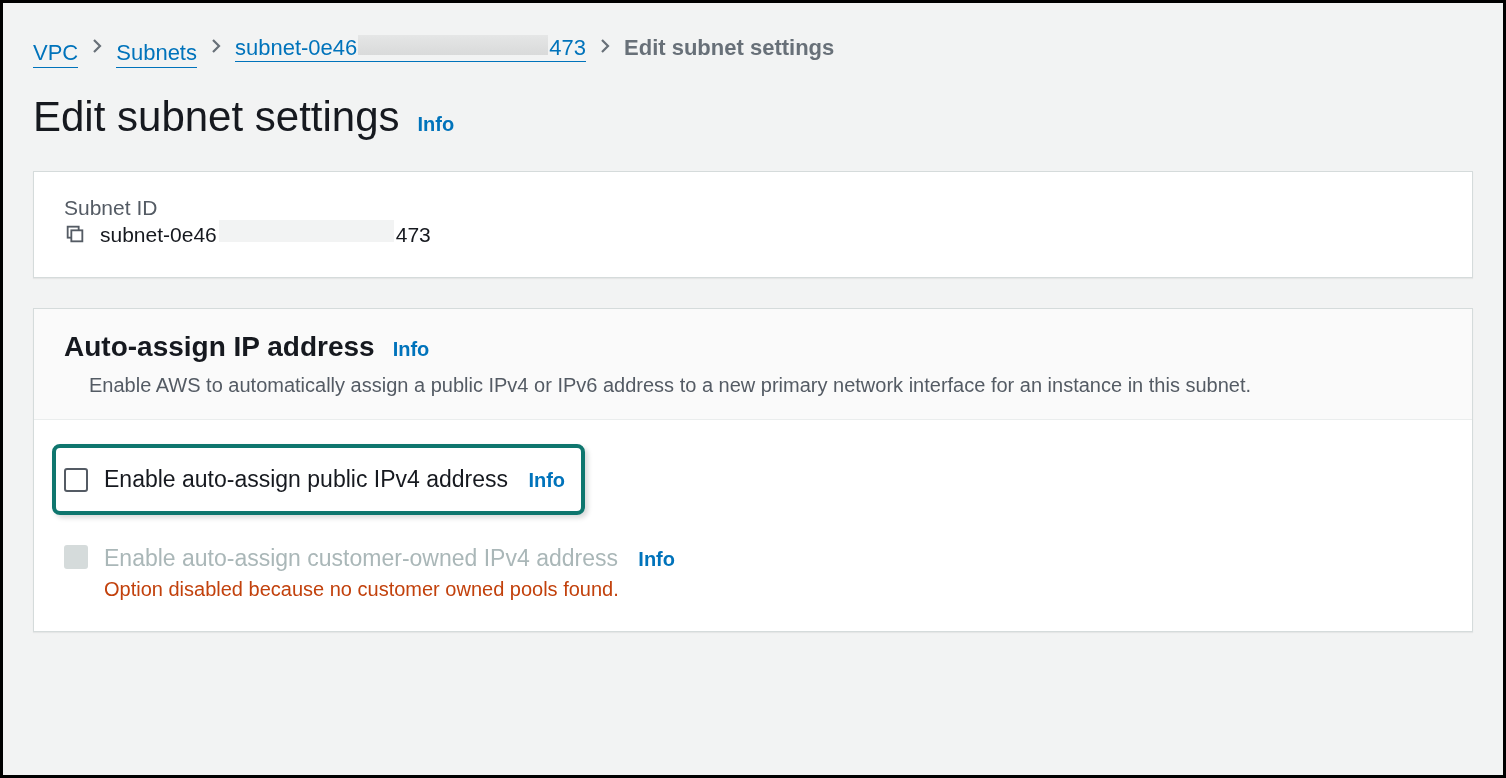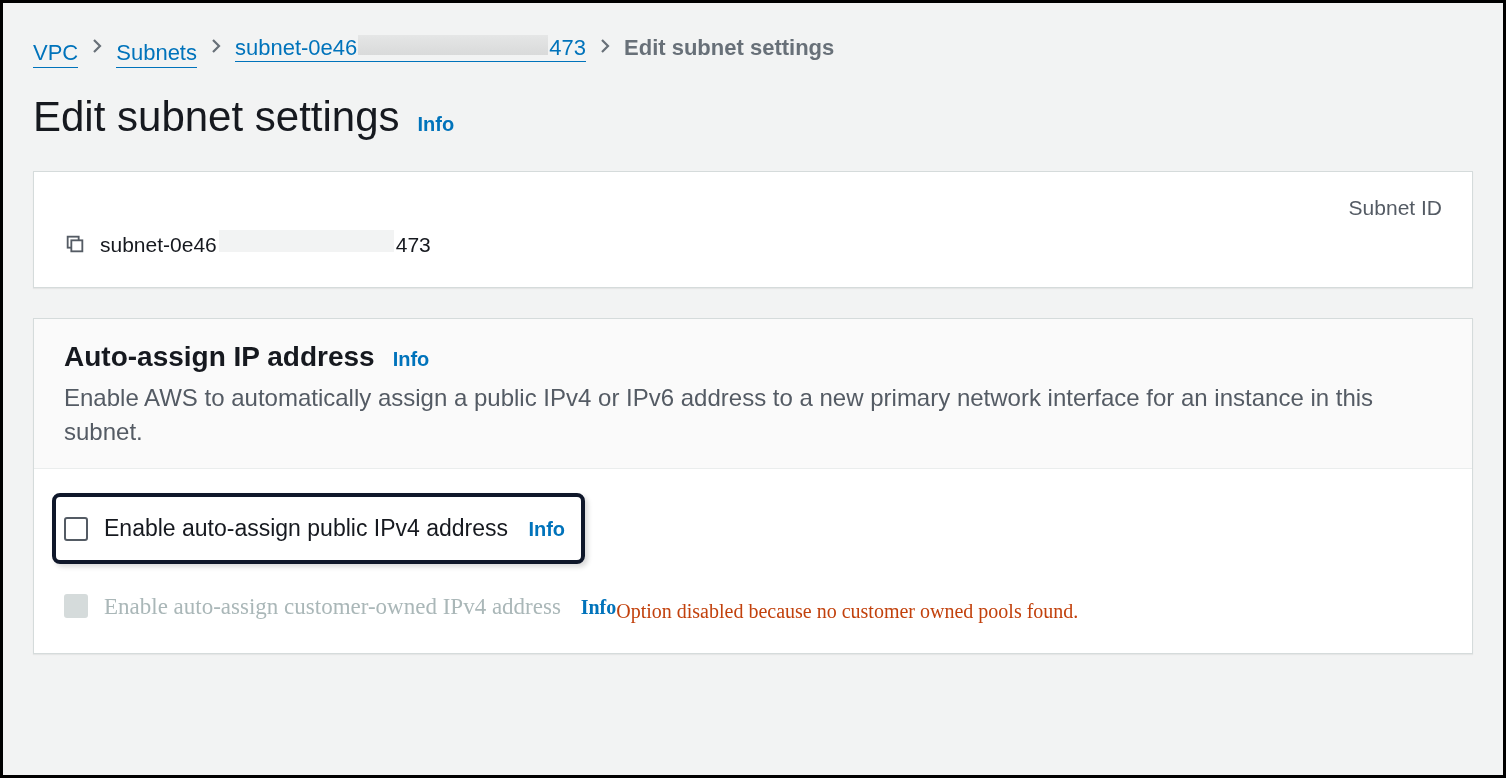--- a/index.html
+++ b/index.html
@@ -73,40 +73,40 @@
       font-weight: 700;
       color: #16191f;
       display: inline;
     }
     .panel-header-row {
       display: flex;
       align-items: baseline;
       gap: 18px;
     }
     .panel-desc {
-      font-size: 24px;
+      font-size: 20px;
       color: #545b64;
       margin-top: 8px;
       line-height: 1.4;
+      margin-left: 25px;
     }
     .panel-body {
       padding: 24px 30px 30px 30px;
     }
     .field-row {
       display: flex;
       gap: 60px;
     }
     .field {
       flex: 1;
     }
     .field-label {
       font-size: 21px;
       color: #545b64;
-      margin-bottom: 10px;
-      text-align: right;
+      margin-bottom: 0;
     }
     .field-value {
       font-size: 21px;
       color: #16191f;
       display: flex;
       align-items: center;
       gap: 14px;
     }
     .copy-icon {
       width: 22px;
@@ -120,21 +120,21 @@
     }
     .redact {
       display: inline-block;
       width: 175px;
       height: 22px;
       background: #f2f3f3;
       margin: 0 2px;
       vertical-align: middle;
     }
     .highlight-box {
-      border: 4px solid #0f172a;
+      border: 4px solid #0f766e;
       border-radius: 8px;
       padding: 18px 16px 18px 8px;
       margin-left: -12px;
       margin-bottom: 30px;
       display: inline-flex;
       align-items: center;
       gap: 16px;
       box-shadow: 3px 3px 5px rgba(0,0,0,0.15);
     }
     .checkbox {
@@ -152,22 +152,21 @@
       cursor: not-allowed;
     }
     .disabled-row {
       display: flex;
       align-items: flex-start;
       gap: 16px;
       font-size: 23px;
     }
     .disabled-content {
       display: flex;
-      flex-direction: row;
-      font-family: Liberation Serif, serif;
+      flex-direction: column;
     }
     .disabled-label {
       color: #aab7b8;
     }
     .disabled-note {
       color: #c2410c;
       font-size: 20px;
       margin-top: 6px;
     }
     .info-inline {

